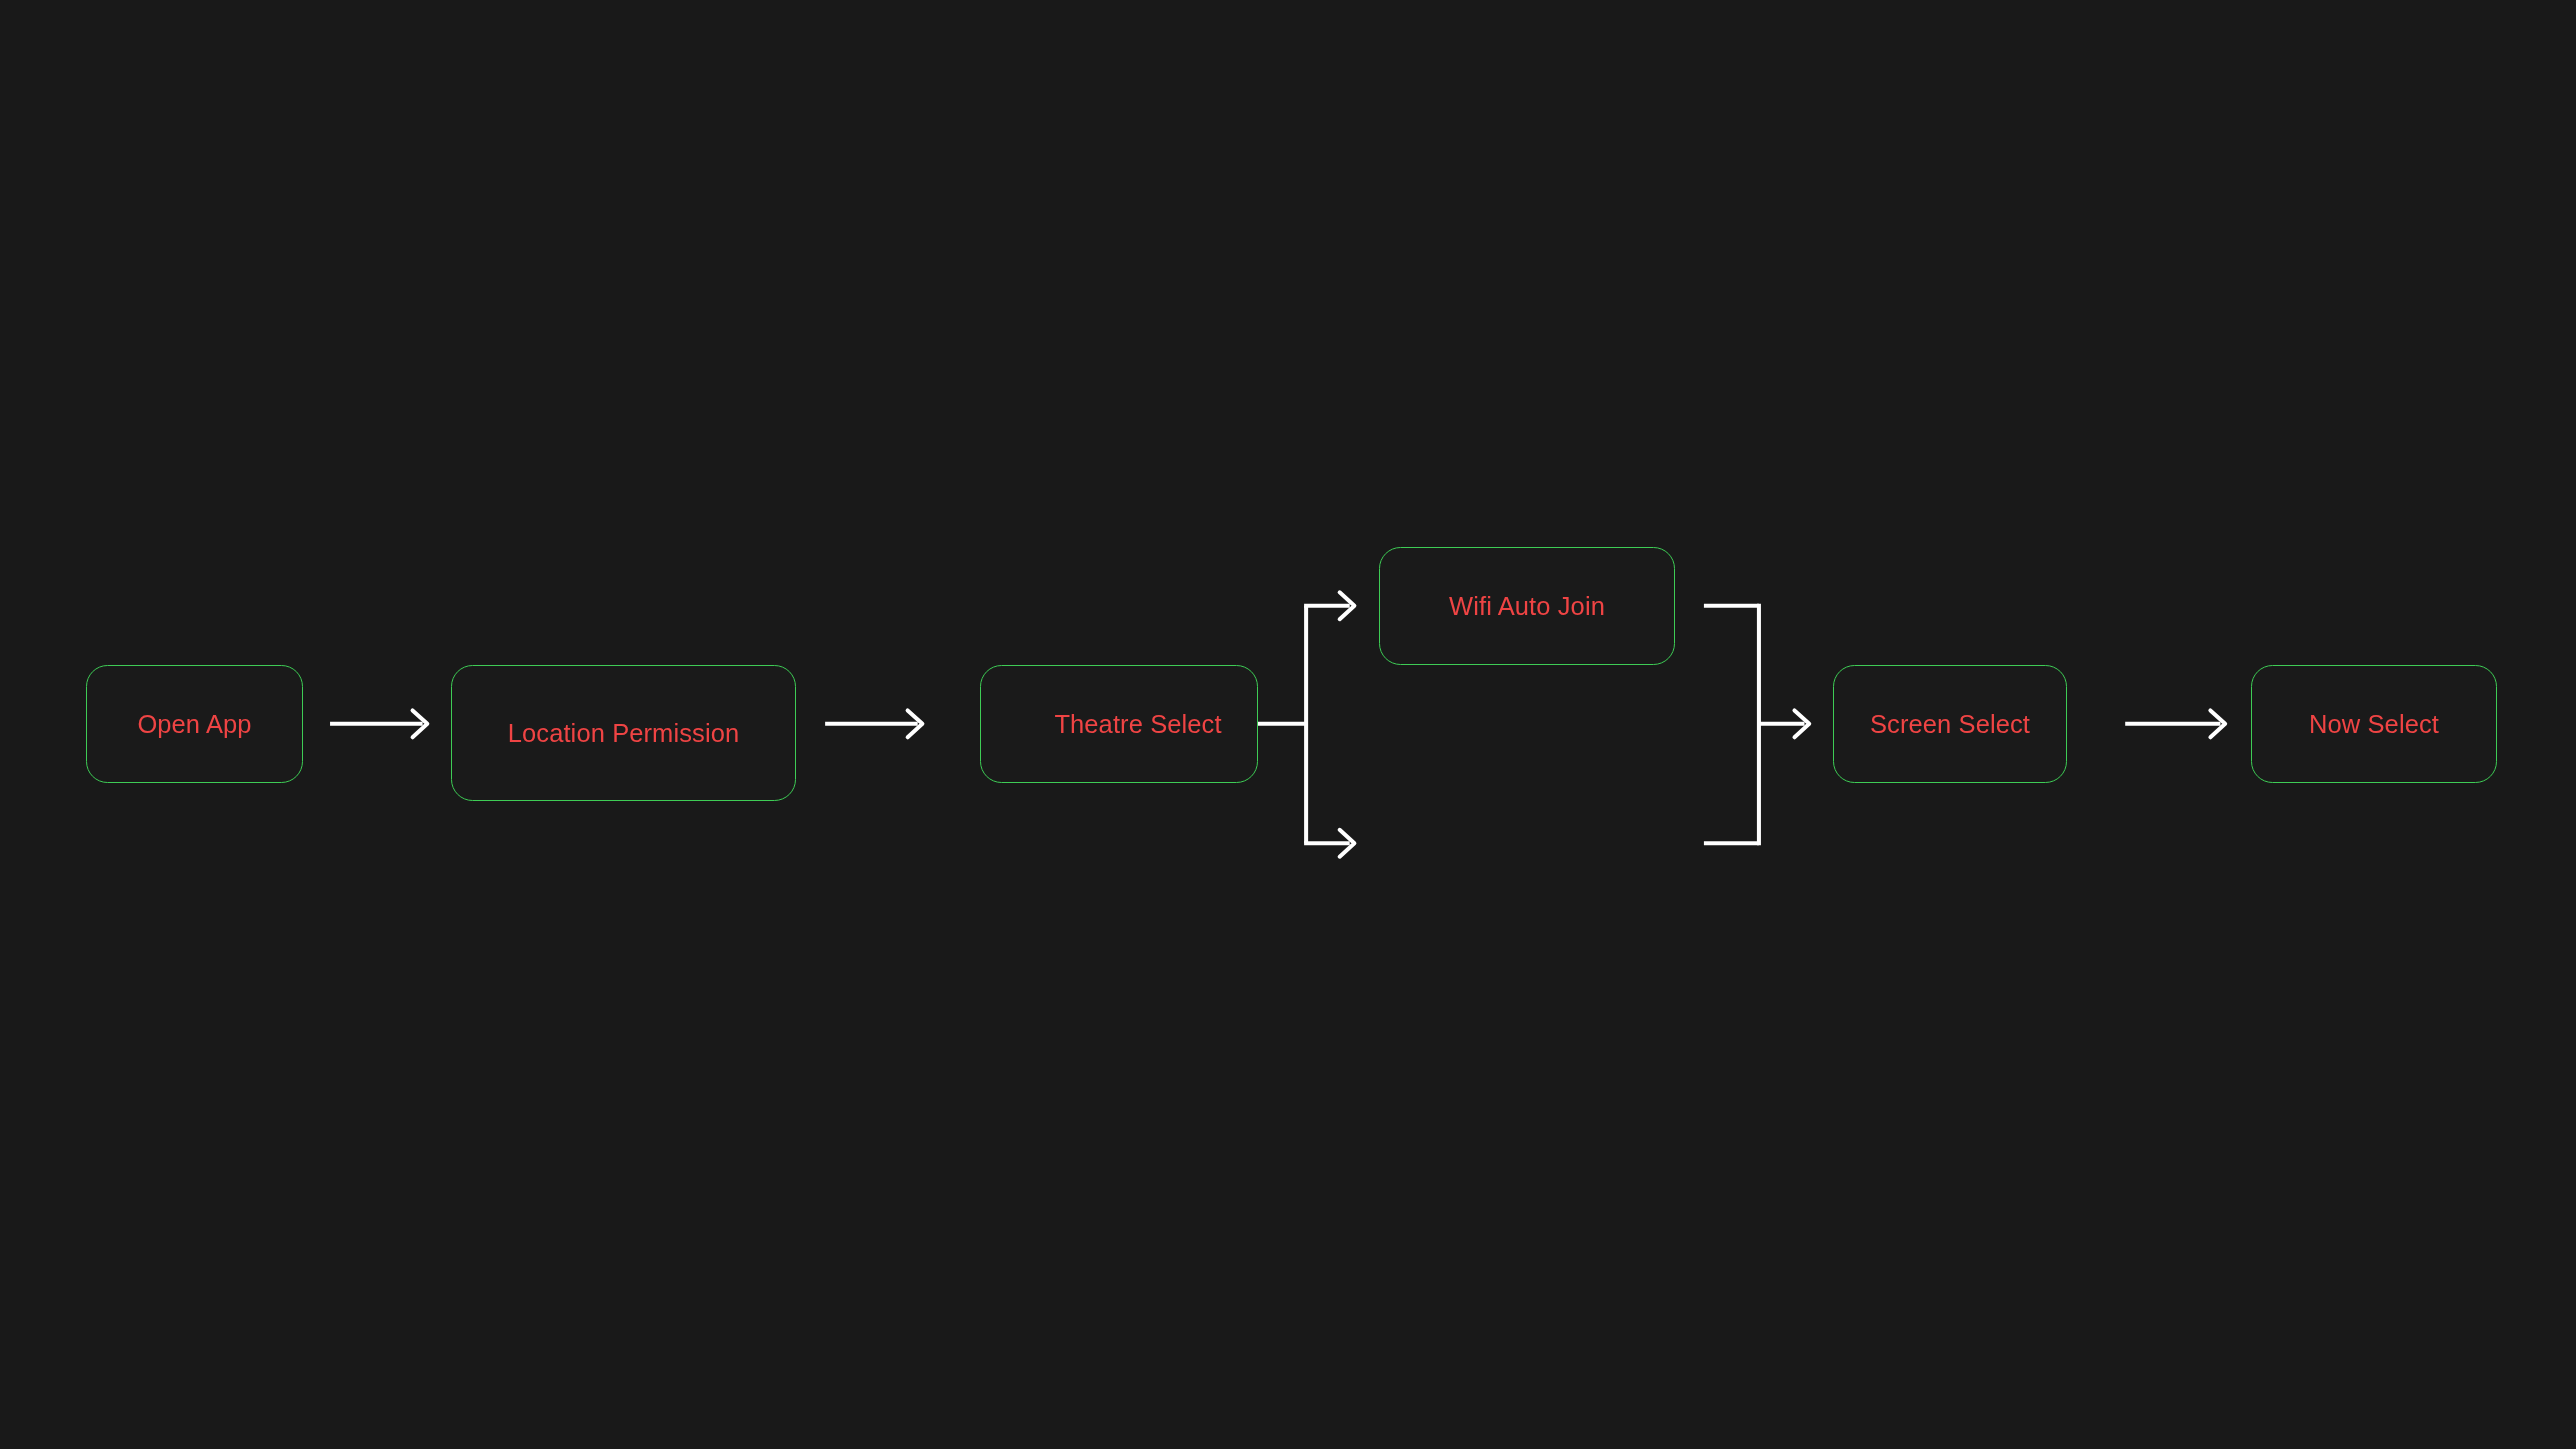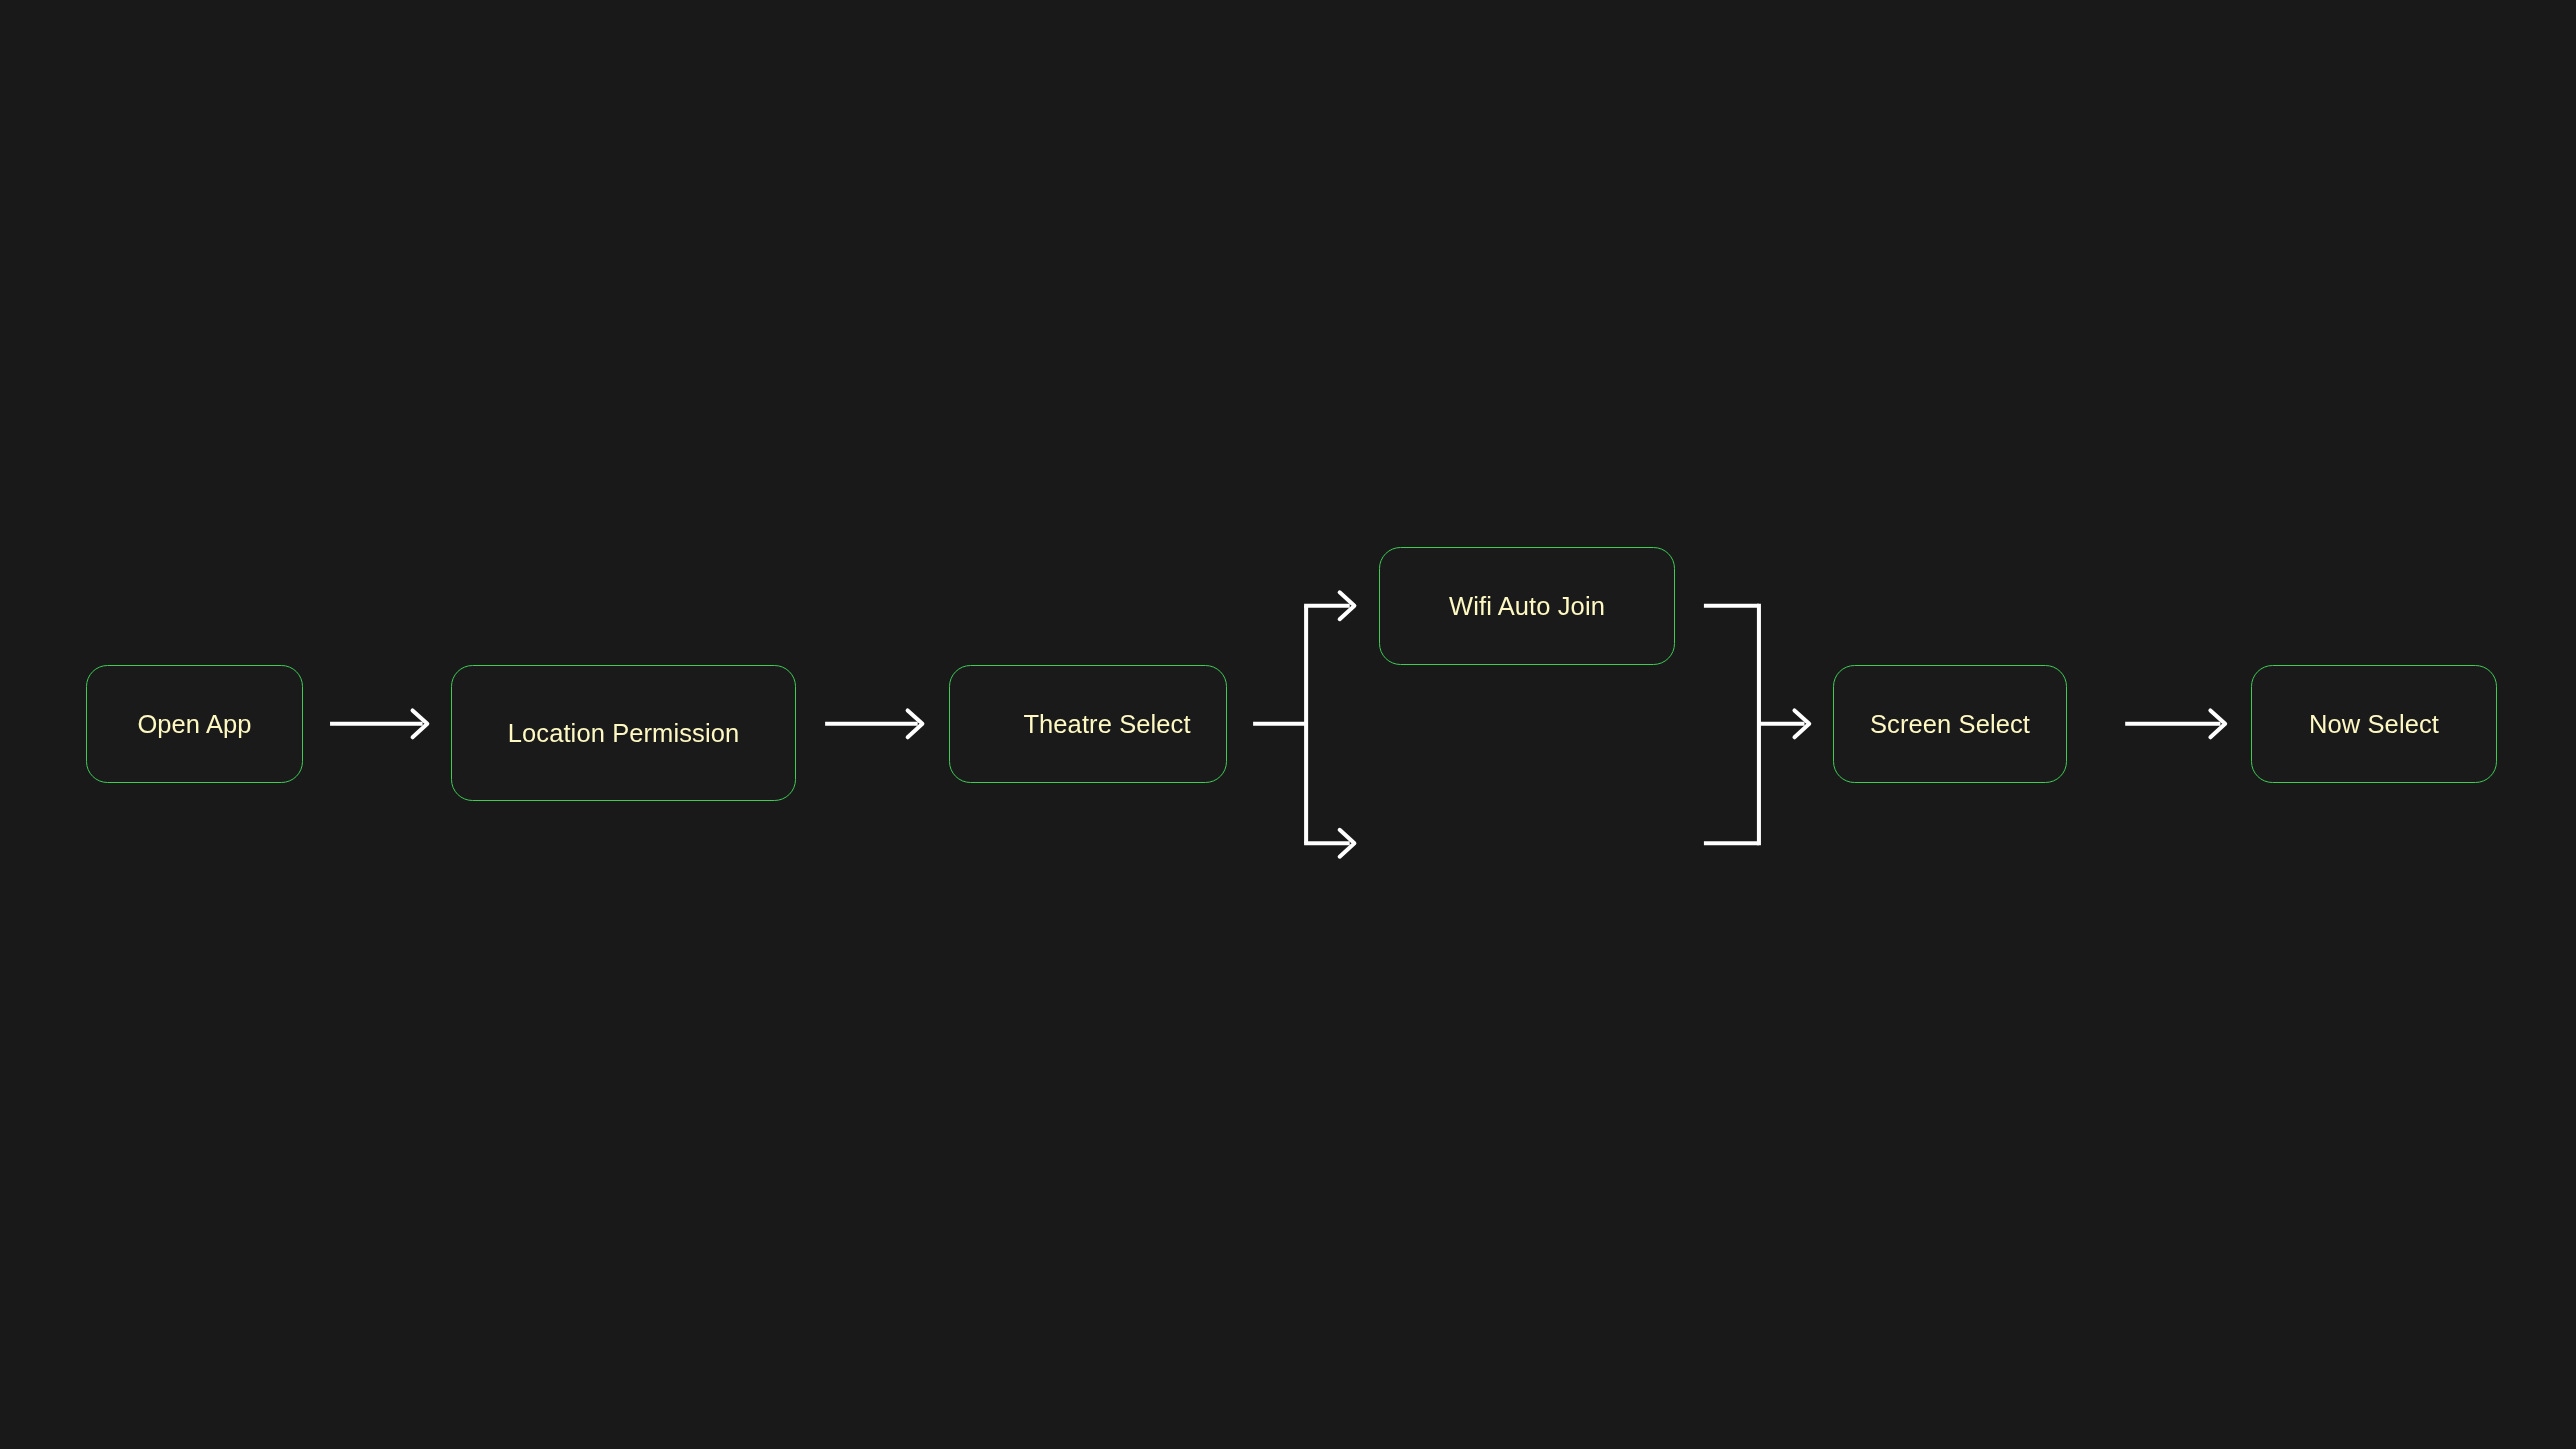--- a/index.html
+++ b/index.html
@@ -28,21 +28,21 @@
     position: absolute;
     box-sizing: border-box;
     display: flex;
     align-items: center;
     justify-content: center;
     background: #1a1a1a;
     border: 1.3px solid #3ecc55;
     border-radius: 21.5px;
   }
   .node-label {
-    color: #fef9c3;
+    color: #ef4444;
     font-family: "Liberation Sans", sans-serif;
     font-size: 25.5px;
     font-weight: 400;
     letter-spacing: 0.1px;
     line-height: 1.1;
     white-space: nowrap;
   }
 </style>
 </head>
 <body>
@@ -97,21 +97,21 @@
   </svg>
 
   <div class="node" style="left:86px; top:665px; width:217px; height:118px;">
     <span class="node-label">Open App</span>
   </div>
 
   <div class="node" style="left:451px; top:665px; width:345px; height:136px;">
     <span class="node-label">Location Permission</span>
   </div>
 
-  <div class="node" style="left:949px; top:665px; width:278px; height:118px;padding-left:38px;">
+  <div class="node" style="left:980px; top:665px; width:278px; height:118px;padding-left:38px;">
     <span class="node-label">Theatre Select</span>
   </div>
 
   <div class="node" style="left:1379px; top:547px; width:296px; height:118px;">
     <span class="node-label">Wifi Auto Join</span>
   </div>
 
 
   <div class="node" style="left:1833px; top:665px; width:234px; height:118px;">
     <span class="node-label">Screen Select</span>

